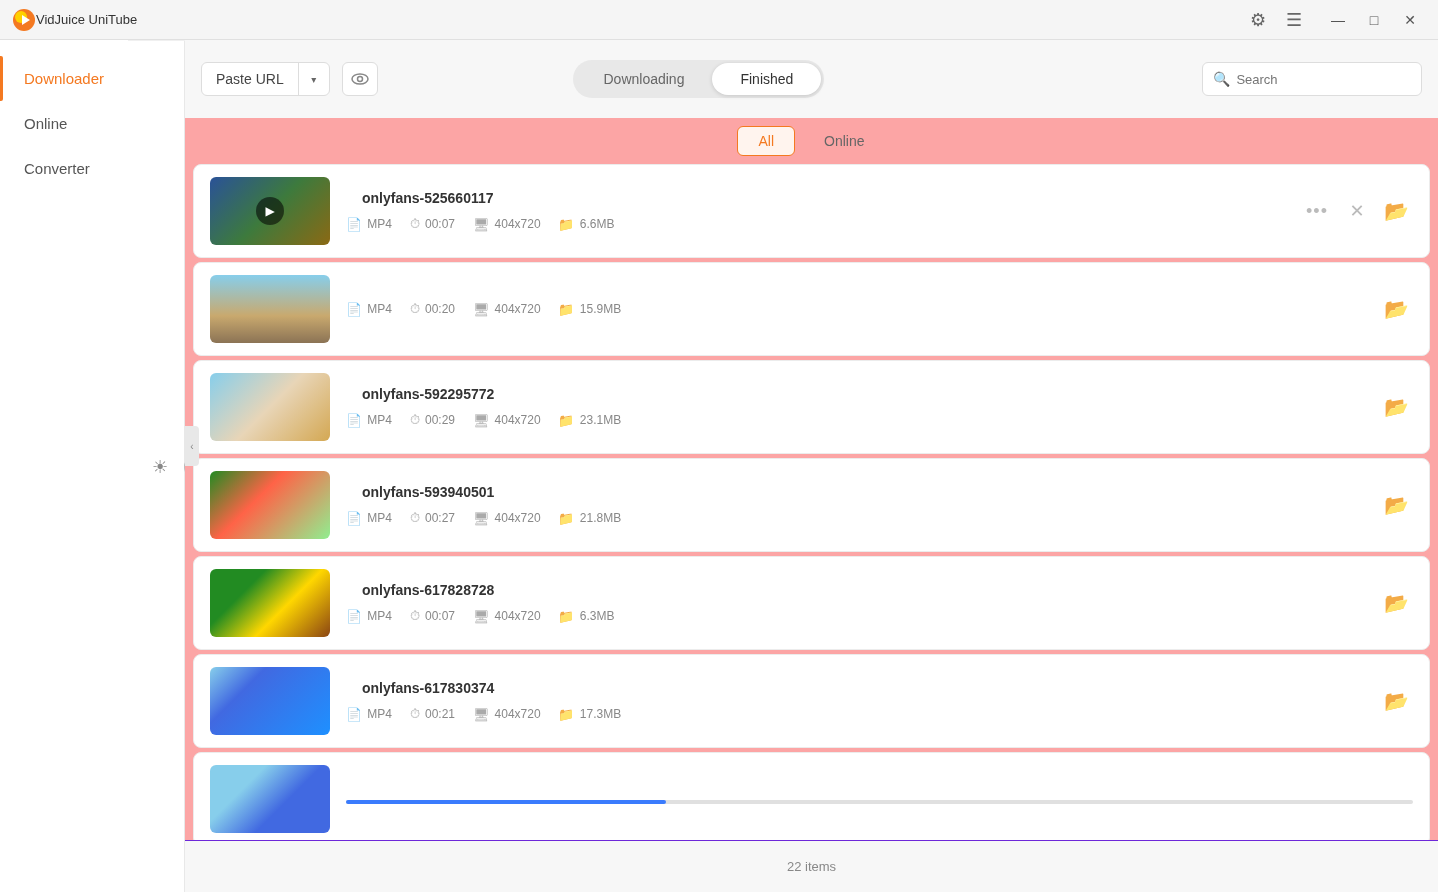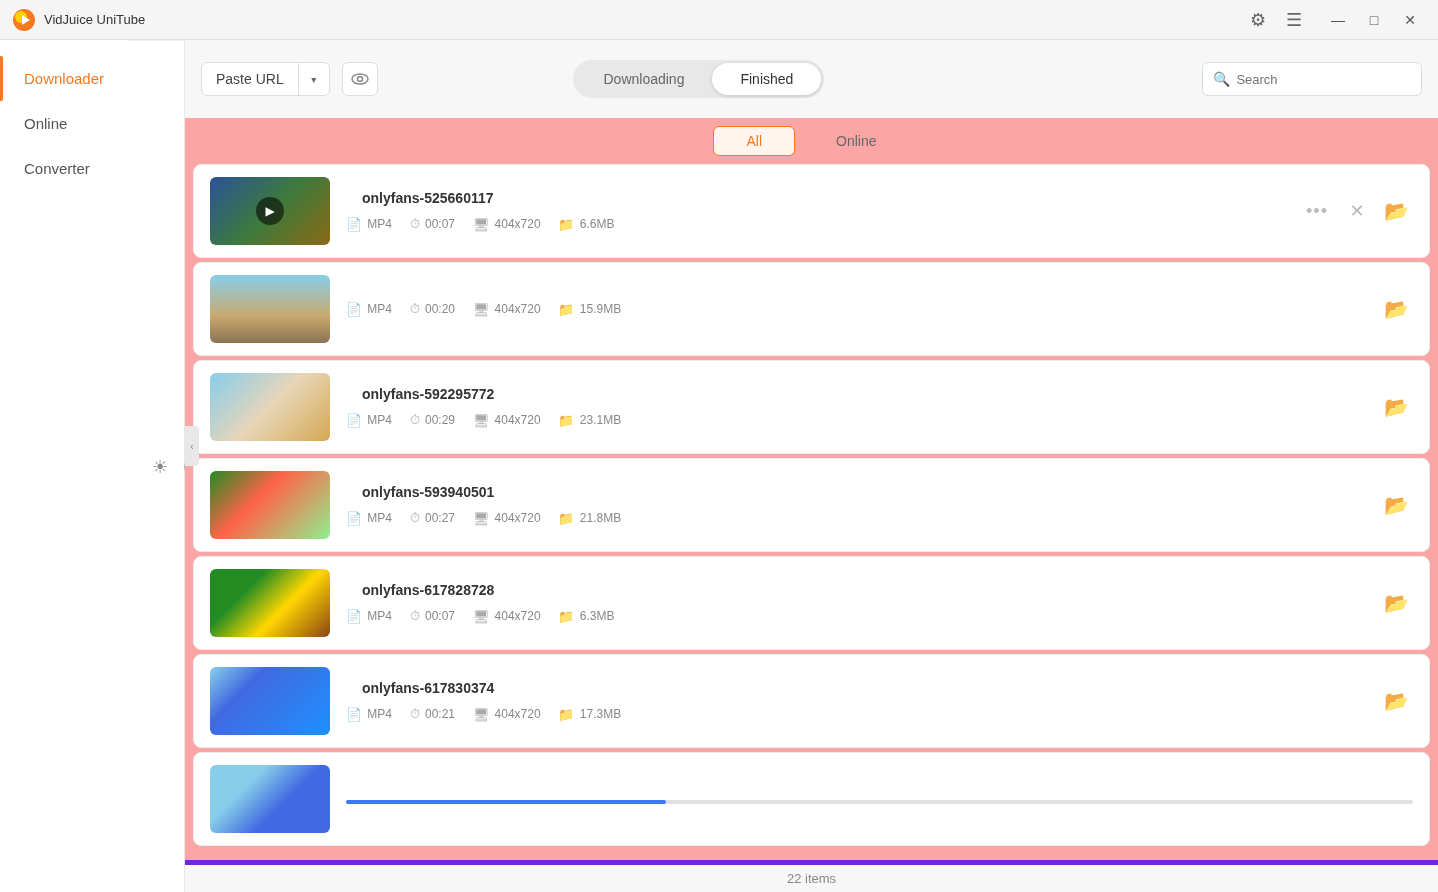--- a/index.html
+++ b/index.html
@@ -5,21 +5,21 @@
     * { box-sizing: border-box; margin: 0; padding: 0; }
     body { font-family: -apple-system, BlinkMacSystemFont, 'Segoe UI', sans-serif; background: #f0f0f0; width: 1438px; height: 892px; overflow: hidden; display: flex; flex-direction: column; }
 
     
     .title-bar {
       display: flex; align-items: center; justify-content: space-between;
       background: #f5f5f5; height: 40px; padding: 0 12px;
       border-bottom: 1px solid #e0e0e0; flex-shrink: 0;
       -webkit-app-region: drag;
     }
-    .title-bar-left { display: flex; align-items: center; gap: 8px; }
+    .title-bar-left { display: flex; align-items: center; }
     .app-title { font-size: 13px; color: #333; font-weight: 500; }
     .title-bar-controls { display: flex; gap: 4px; }
     .title-bar-controls button {
       background: none; border: none; cursor: pointer; width: 32px; height: 32px;
       display: flex; align-items: center; justify-content: center; font-size: 14px; color: #555;
       border-radius: 4px;
     }
     .title-bar-icons { display: flex; gap: 4px; margin-right: 8px; }
     .title-bar-icons button {
       background: none; border: none; cursor: pointer; width: 32px; height: 32px;
@@ -107,21 +107,21 @@
       border: none; outline: none; font-size: 13px; color: #444; width: 100%; background: transparent;
     }
     .search-icon { font-size: 14px; color: #aaa; }
 
     
     .filter-tabs {
       display: flex; align-items: center; justify-content: center;
       gap: 8px; padding: 8px 0 4px; flex-shrink: 0;
     }
     .filter-tab {
-      padding: 6px 32px; border-radius: 6px; border: 1px solid transparent;
+      padding: 6px 20px; border-radius: 6px; border: 1px solid transparent;
       cursor: pointer; font-size: 14px; font-weight: 500; background: transparent; color: #666;
     }
     .filter-tab.active {
       border-color: #f47921; color: #f47921; background: #fff4ee;
     }
 
     
     .video-list { flex: 1; overflow-y: auto; padding: 0 0 40px; }
     .video-item {
       display: flex; align-items: center; background: #fff; margin: 4px 8px;
@@ -154,22 +154,22 @@
 
     .video-actions { display: flex; align-items: center; gap: 8px; position: absolute; right: 16px; top: 50%; transform: translateY(-50%); }
     .action-btn {
       background: none; border: none; cursor: pointer; font-size: 18px; color: #bbb;
       width: 32px; height: 32px; display: flex; align-items: center; justify-content: center;
     }
     .more-btn { font-size: 18px; color: #bbb; letter-spacing: 1px; }
 
     
     .status-bar {
-      position: absolute; bottom: 0; left: 0; right: 0; height: 32px;
-      background: #f7f7f7; border-top: 5px solid #6d28d9;
+      position: absolute; bottom: 0; left: 0; right: 0; height: 52px;
+      background: #f7f7f7; border-top: 1px solid #6d28d9;
       display: flex; align-items: center; justify-content: center;
       font-size: 13px; color: #888;
     }
 
     
     .progress-bar-container {
       height: 4px; background: #e0e0e0; border-radius: 2px; margin-top: 6px; width: 100%;
     }
     .progress-bar { height: 100%; background: #3a7bfd; border-radius: 2px; }
   </style>

